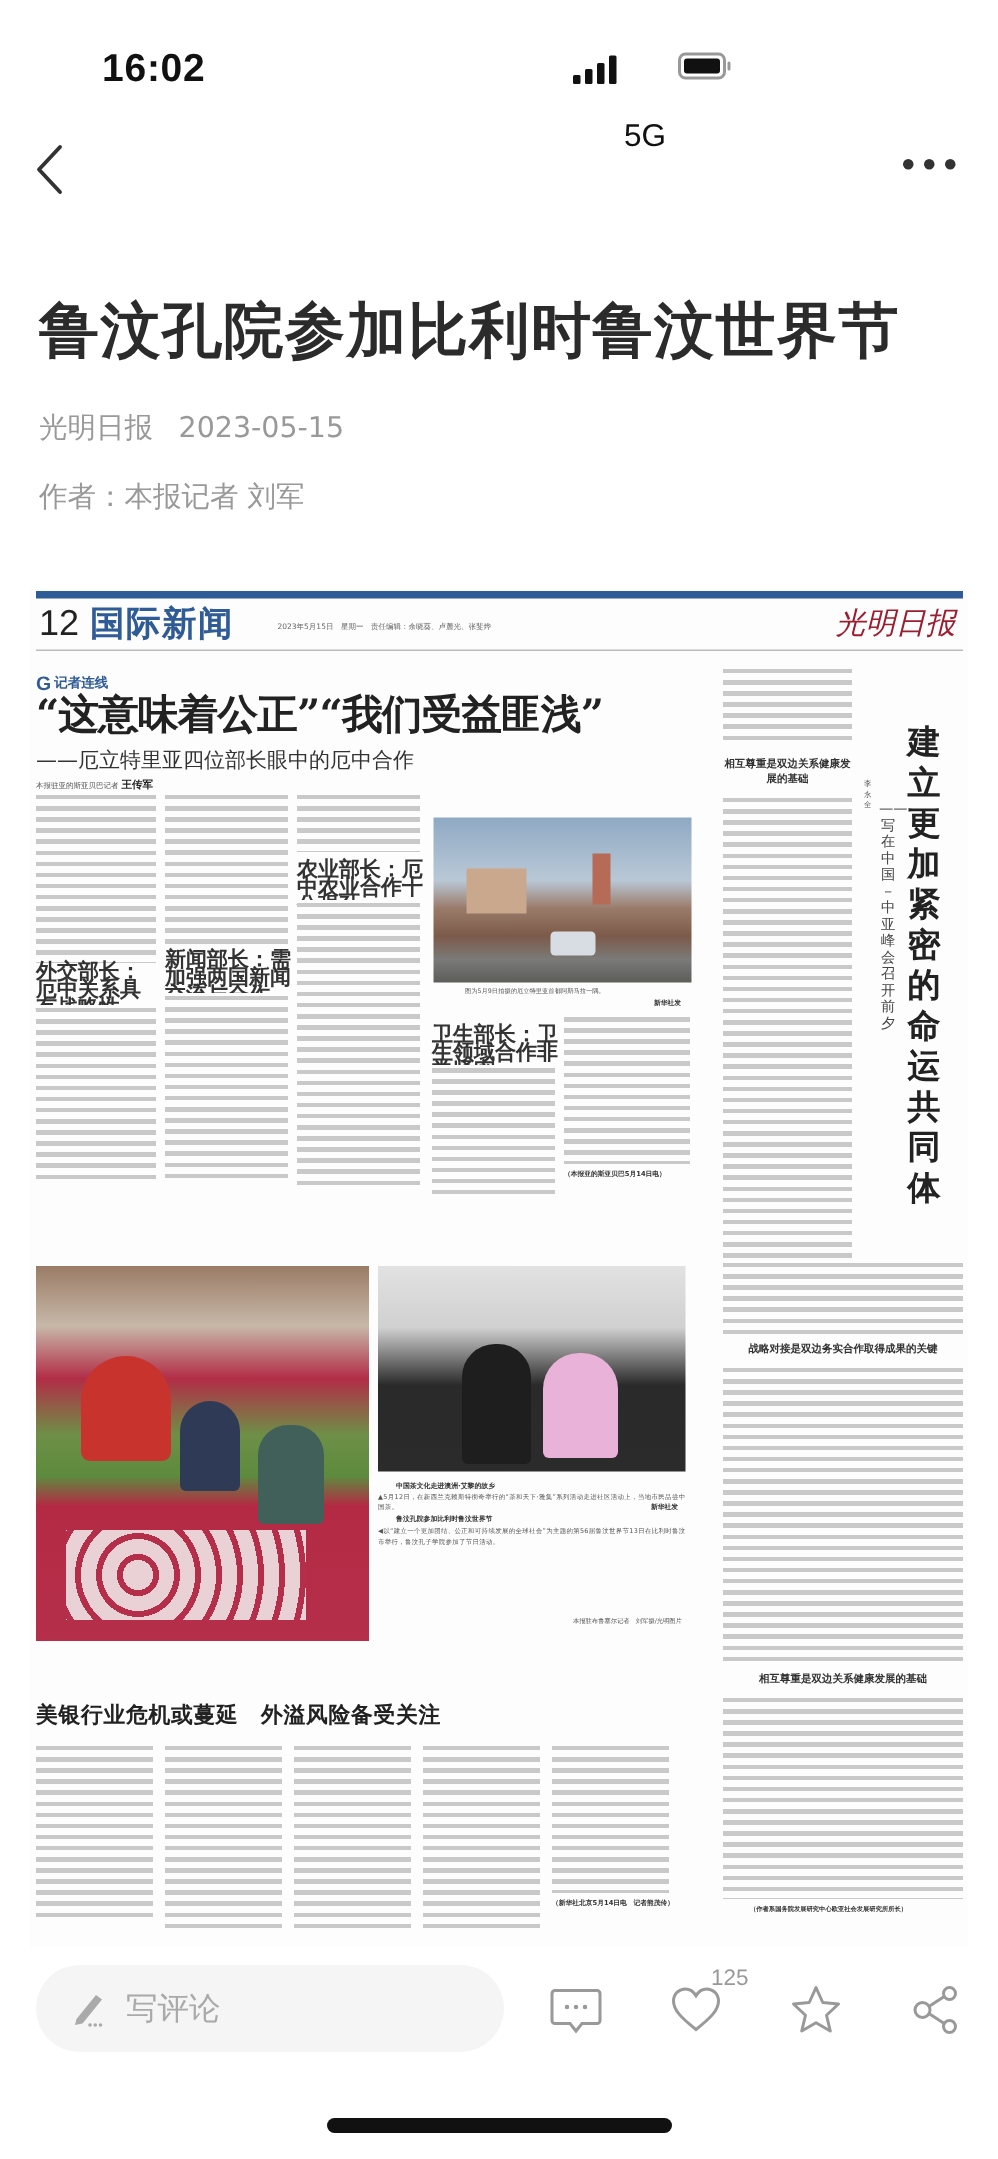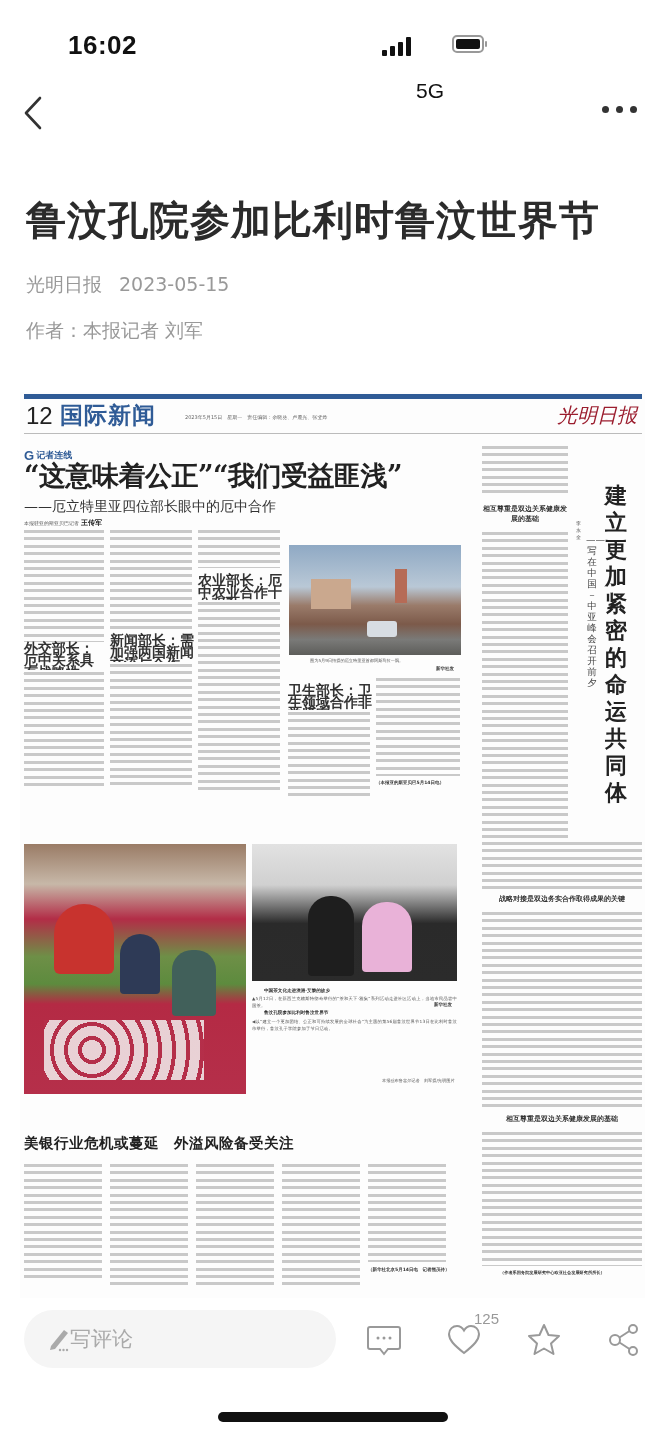--- a/index.html
+++ b/index.html
@@ -54,21 +54,21 @@
   
   .side-title { position: absolute; left: 582px; top: 90px; width: 28px; font-family: "DejaVu Serif", serif; font-weight: 700; font-size: 22px; line-height: 27px; color: #222; text-align: center; }
   .side-sub { position: absolute; left: 566px; top: 110px; width: 12px; font-size: 9.5px; line-height: 11px; color: #444; text-align: center; margin-top: 32px; }
   .side-author { position: absolute; left: 554px; top: 128px; width: 9px; font-size: 5px; line-height: 7px; color: #555; text-align: center; }
   .side-h { position: absolute; font-family: "DejaVu Serif", serif; font-weight: 700; font-size: 7px; color: #333; text-align: center; }
 
   .bottom-headline { position: absolute; left: 4px; top: 742px; font-family: "DejaVu Serif", serif; font-weight: 700; font-size: 14.5px; color: #222; white-space: nowrap; letter-spacing: 0.5px; }
 
   
   .toolbar { position: absolute; left: 0; top: 1300px; width: 665px; height: 80px; }
-  .comment-box { position: absolute; left: 24px; top: 10px; width: 312px; height: 58px; background: #f5f5f5; border-radius: 29px; display: flex; align-items: center; padding-left: 24px; cursor: text; }
+  .comment-box { position: absolute; left: 24px; top: 10px; width: 312px; height: 58px; background: #f5f5f5; border-radius: 29px; display: flex; align-items: center; padding-left: 24px; gap: 14px; cursor: text; }
   .comment-label { font-size: 21px; color: #aaa; }
   .tool-icon { position: absolute; top: 22px; width: 36px; height: 36px; cursor: pointer; }
   .like-count { position: absolute; left: 474px; top: 10px; font-size: 15px; color: #999; font-family: "Liberation Sans", sans-serif; }
   .home-indicator { position: absolute; left: 218px; top: 1412px; width: 230px; height: 10px; background: #111; border-radius: 5px; }
 </style>
 </head>
 <body>
 
 <div class="status-bar">
   <div class="status-time">16:02</div>

